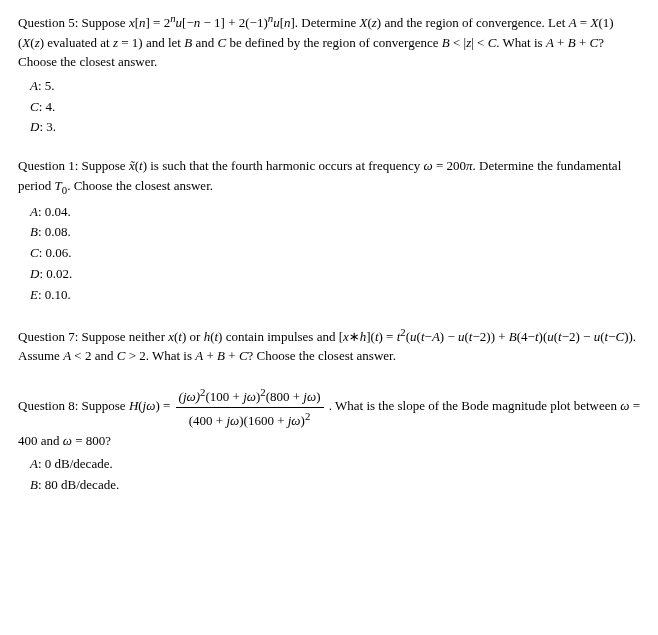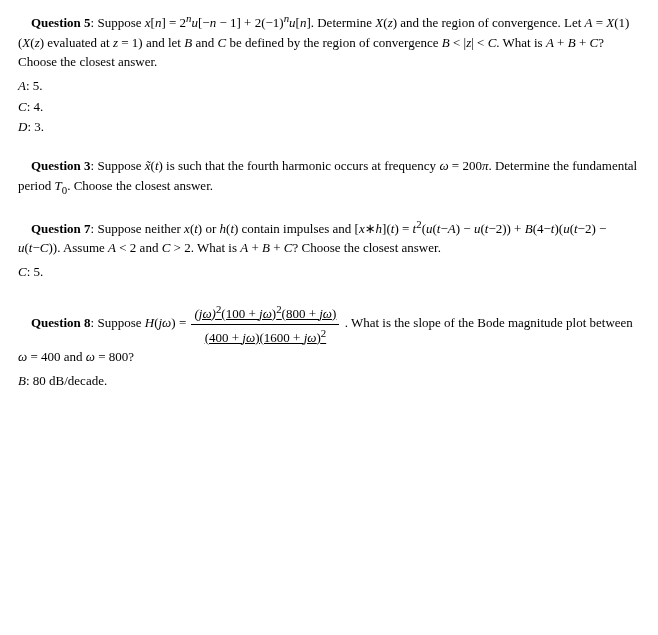--- a/index.html
+++ b/index.html
@@ -17,66 +17,72 @@
       padding: 10px 18px;
     }
     .question-block {
       margin-bottom: 18px;
     }
     .question-text {
       line-height: 1.5;
       margin-bottom: 4px;
     }
     .answer-list {
-      margin-left: 0;
+      margin-left: 12px;
       line-height: 1.6;
     }
     .answer-item {
       display: block;
     }
     .question-label {
-      font-weight: bold;
-      margin-left: 13px;
+      font-weight: normal;
     }
   </style>
 </head>
 <body>
 
 <div class="question-block">
   <div class="question-text">
     <span class="question-label">Question 5</span><span>: Suppose <i>x</i>[<i>n</i>] = 2<sup><i>n</i></sup><i>u</i>[−<i>n</i> − 1] + 2(−1)<sup><i>n</i></sup><i>u</i>[<i>n</i>]. Determine <i>X</i>(<i>z</i>) and the region of convergence. Let <i>A</i> = <i>X</i>(1) (<i>X</i>(<i>z</i>) evaluated at <i>z</i> = 1) and let <i>B</i> and <i>C</i> be defined by the region of convergence <i>B</i> &lt; |<i>z</i>| &lt; <i>C</i>. What is <i>A</i> + <i>B</i> + <i>C</i>? Choose the closest answer.</span>
   </div>
   <div class="answer-list">
     <span class="answer-item"><i>A</i>: 5.</span>
     <span class="answer-item"><i>C</i>: 4.</span>
     <span class="answer-item"><i>D</i>: 3.</span>
   </div>
 </div>
 
 <div class="question-block">
   <div class="question-text">
-    <span class="question-label">Question 3</span><span>: Suppose <i>x̃</i>(<i>t</i>) is such that the fourth harmonic occurs at frequency <i>ω</i> = 200<i>π</i>. Determine the fundamental period <i>T</i><sub>0</sub>. Choose the closest answer.</span>
+    <span class="question-label">Question 1</span><span>: Suppose <i>x̃</i>(<i>t</i>) is such that the fourth harmonic occurs at frequency <i>ω</i> = 200<i>π</i>. Determine the fundamental period <i>T</i><sub>0</sub>. Choose the closest answer.</span>
+  </div>
+  <div class="answer-list">
+    <span class="answer-item"><i>A</i>: 0.04.</span>
+    <span class="answer-item"><i>B</i>: 0.08.</span>
+    <span class="answer-item"><i>C</i>: 0.06.</span>
+    <span class="answer-item"><i>D</i>: 0.02.</span>
+    <span class="answer-item"><i>E</i>: 0.10.</span>
   </div>
 </div>
 
 <div class="question-block">
   <div class="question-text">
     <span class="question-label">Question 7</span><span>: Suppose neither <i>x</i>(<i>t</i>) or <i>h</i>(<i>t</i>) contain impulses and [<i>x</i>∗<i>h</i>](<i>t</i>) = <i>t</i><sup>2</sup>(<i>u</i>(<i>t</i>−<i>A</i>) − <i>u</i>(<i>t</i>−2)) + <i>B</i>(4−<i>t</i>)(<i>u</i>(<i>t</i>−2) − <i>u</i>(<i>t</i>−<i>C</i>)). Assume <i>A</i> &lt; 2 and <i>C</i> &gt; 2. What is <i>A</i> + <i>B</i> + <i>C</i>? Choose the closest answer.</span>
   </div>
   <div class="answer-list">
-    <span class="answer-item"><i>C</i>: 5.</span>
   </div>
 </div>
 
 <div class="question-block">
   <div class="question-text">
     <span class="question-label">Question 8</span><span>: Suppose <i>H</i>(<i>jω</i>) = </span>
     <span style="display:inline-block; vertical-align:middle; text-align:center; margin:0 2px;">
-      <span style="display:block; border-bottom:1px solid #000; padding:0 3px;text-decoration:underline;"><i>(jω)</i><sup>2</sup>(100 + <i>jω</i>)<sup>2</sup>(800 + <i>jω</i>)</span>
-      <span style="display:block; padding:0 3px;text-decoration:underline;">(400 + <i>jω</i>)(1600 + <i>jω</i>)<sup>2</sup></span>
+      <span style="display:block; border-bottom:1px solid #000; padding:0 3px;"><i>(jω)</i><sup>2</sup>(100 + <i>jω</i>)<sup>2</sup>(800 + <i>jω</i>)</span>
+      <span style="display:block; padding:0 3px;">(400 + <i>jω</i>)(1600 + <i>jω</i>)<sup>2</sup></span>
     </span>
     <span>. What is the slope of the Bode magnitude plot between <i>ω</i> = 400 and <i>ω</i> = 800?</span>
   </div>
   <div class="answer-list">
+    <span class="answer-item"><i>A</i>: 0 dB/decade.</span>
     <span class="answer-item"><i>B</i>: 80 dB/decade.</span>
 
   </div>
 </div>
 
 </body></html>

